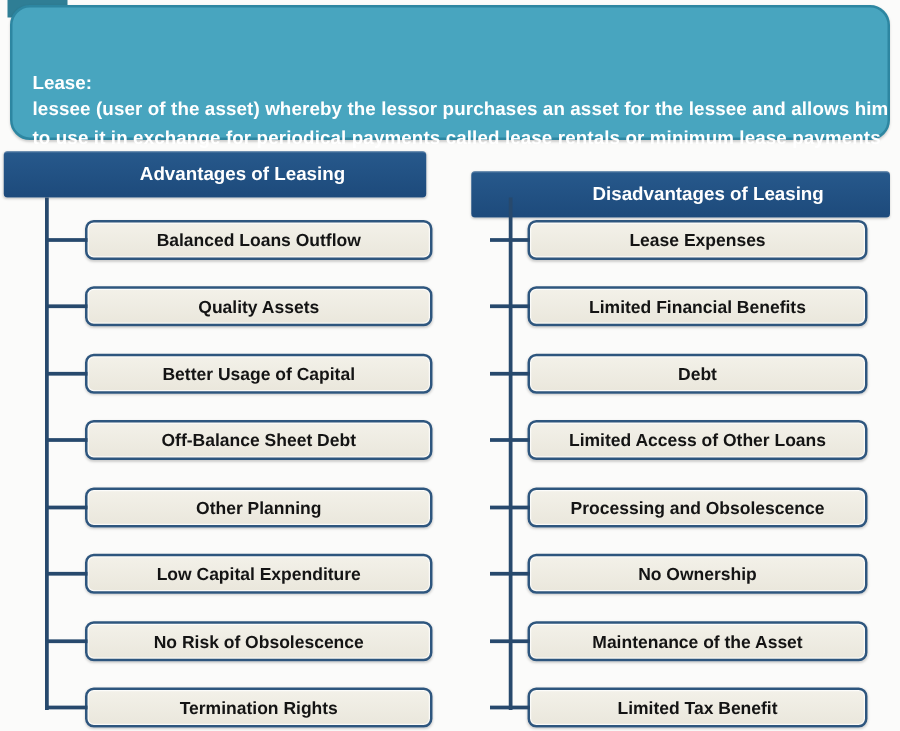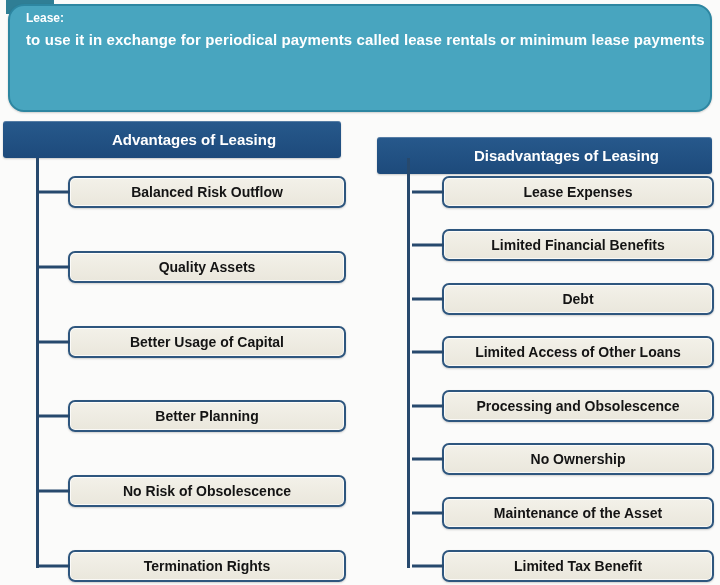--- a/index.html
+++ b/index.html
@@ -30,24 +30,25 @@
     left: 8px; top: 4px;
     width: 704px; height: 108px;
     background: #48a5bf;
     border: 2px solid #2d86a1;
     border-radius: 16px;
     padding: 3px 18px 4px 16px;
     color: #ffffff;
     box-shadow: 0 1px 2px rgba(0,0,0,0.18);
   }
   .lease-title {
-    font-size: 12px;
+    font-size: 15px;
     line-height: 19px;
     font-weight: 700;
     white-space: nowrap;
+    margin-top: 48px;
   }
   .lease-line {
     font-size: 15px;
     line-height: 23px;
     font-weight: 600;
     white-space: nowrap;
     letter-spacing: 0.1px;
   }
 
   
@@ -84,21 +85,21 @@
   
   .col {
     position: absolute;
     top: 176px;
     height: 406px;
     display: flex;
     flex-direction: column;
     justify-content: space-between;
   }
   .col-left  { left: 68px;  width: 278px; }
-  .col-right { left: 442px; width: 272px; }
+  .col-right { left: 422px; width: 272px; }
 
   .item {
     position: relative;
     box-sizing: border-box;
     height: 32px;
     background: linear-gradient(#f3f1e9, #eae7dc);
     border: 2px solid #2e567e;
     border-radius: 7px;
     display: flex;
     align-items: center;
@@ -122,34 +123,37 @@
 </style>
 </head>
 <body>
 
 <div class="canvas">
 
   <div class="corner-patch"></div>
 
   <div class="lease-box">
     <div class="lease-title">Lease:</div>
+    <div class="lease-line">lessee (user of the asset) whereby the lessor purchases an asset for the lessee and allows him</div>
     <div class="lease-line">to use it in exchange for periodical payments called lease rentals or minimum lease payments</div>
   </div>
 
   <div class="header header-left">Advantages of Leasing</div>
   <div class="header header-right">Disadvantages of Leasing</div>
 
   <div class="vline vline-left"></div>
   <div class="vline vline-right"></div>
 
   <div class="col col-left">
-    <div class="item">Balanced Risk Outflow</div>
+    <div class="item">Balanced Loans Outflow</div>
     <div class="item">Quality Assets</div>
     <div class="item">Better Usage of Capital</div>
-    <div class="item">Better Planning</div>
+    <div class="item">Off-Balance Sheet Debt</div>
+    <div class="item">Other Planning</div>
+    <div class="item">Low Capital Expenditure</div>
     <div class="item">No Risk of Obsolescence</div>
     <div class="item">Termination Rights</div>
   </div>
 
   <div class="col col-right">
     <div class="item">Lease Expenses</div>
     <div class="item">Limited Financial Benefits</div>
     <div class="item">Debt</div>
     <div class="item">Limited Access of Other Loans</div>
     <div class="item">Processing and Obsolescence</div>

